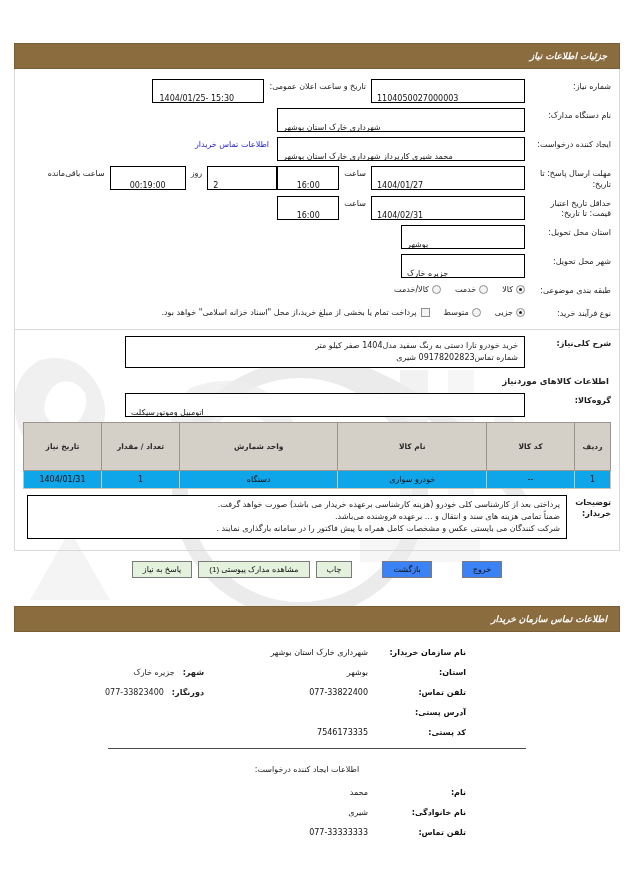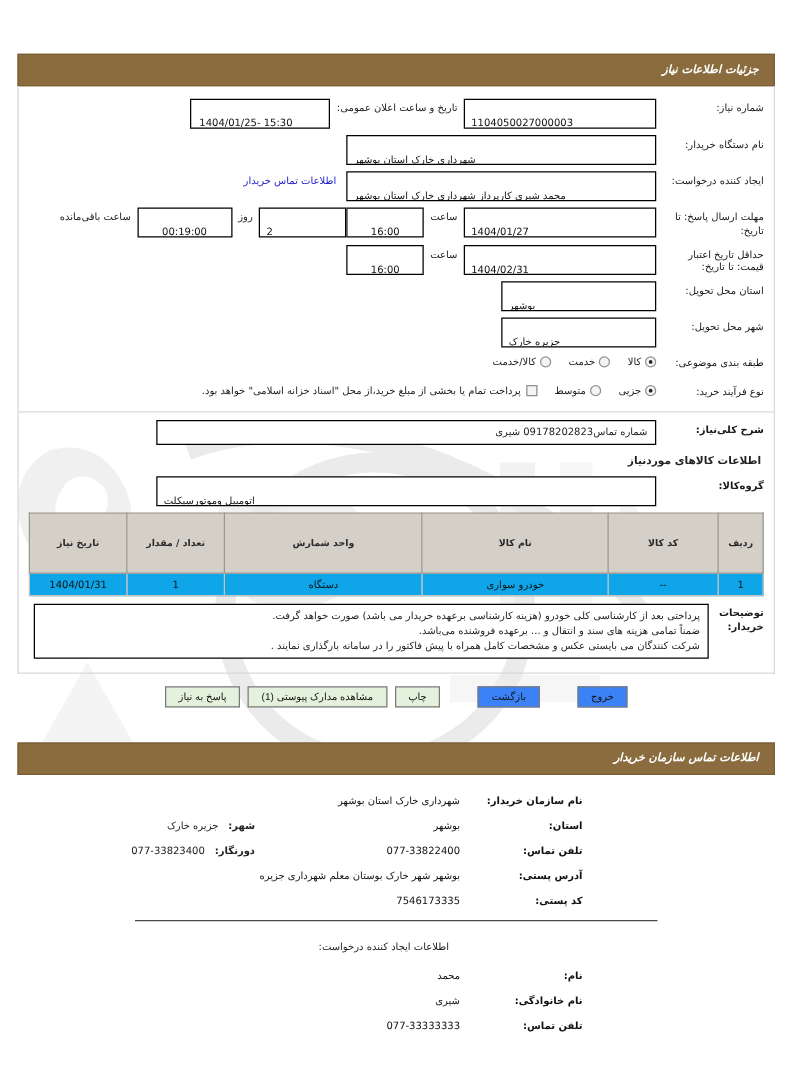--- a/index.html
+++ b/index.html
@@ -277,21 +277,21 @@
   <div class="panel">
 
     <div class="row">
       <div class="lbl">شماره نیاز:</div>
       <div class="fld w-big">1104050027000003</div>
       <div class="mini-lbl">تاریخ و ساعت اعلان عمومی:</div>
       <div class="fld w-dt">15:30 -1404/01/25</div>
     </div>
 
     <div class="row">
-      <div class="lbl">نام دستگاه خریدار:</div>
+      <div class="lbl">نام دستگاه مدارک:</div>
       <div class="fld w-wide">شهرداری خارک استان بوشهر</div>
     </div>
 
     <div class="row">
       <div class="lbl">ایجاد کننده درخواست:</div>
       <div class="fld w-wide">محمد شیری کارپرداز شهرداری خارک استان بوشهر</div>
       <a class="link">اطلاعات تماس خریدار</a>
     </div>
 
     <div class="row">
@@ -356,20 +356,21 @@
           <span class="opt-txt">پرداخت تمام یا بخشی از مبلغ خرید،از محل "اسناد خزانه اسلامی" خواهد بود.</span>
         </label>
       </div>
     </div>
 
     <div class="panel-sep"></div>
 
     <div class="row">
       <div class="lbl lbl-bold">شرح کلی‌نیاز:</div>
       <div class="tarea" style="width:400px;">
+        <div>خرید خودرو تارا دستی به رنگ سفید مدل1404 صفر کیلو متر</div>
         <div>شماره تماس09178202823 شیری</div>
       </div>
     </div>
 
     <div class="sec-title">اطلاعات کالاهای موردنیاز</div>
 
     <div class="row">
       <div class="lbl lbl-bold">گروه‌کالا:</div>
       <div class="fld w-group">اتومبیل  وموتورسیکلت</div>
     </div>
@@ -433,21 +434,20 @@
 
     <div class="crow c-indent">
       <div class="ckey">تلفن تماس:</div>
       <div class="cval">077-33822400</div>
       <div class="ckey2">دورنگار:</div>
       <div class="cval2">077-33823400</div>
     </div>
 
     <div class="crow c-indent">
       <div class="ckey">آدرس پستی:</div>
-      <div class="cval" style="min-width:260px">بوشهر   شهر خارک بوستان معلم شهرداری جزیره</div>
     </div>
 
     <div class="crow c-indent">
       <div class="ckey">کد پستی:</div>
       <div class="cval">7546173335</div>
     </div>
 
     <hr class="hr">
 
     <div class="creator-title">اطلاعات ایجاد کننده درخواست:</div>

